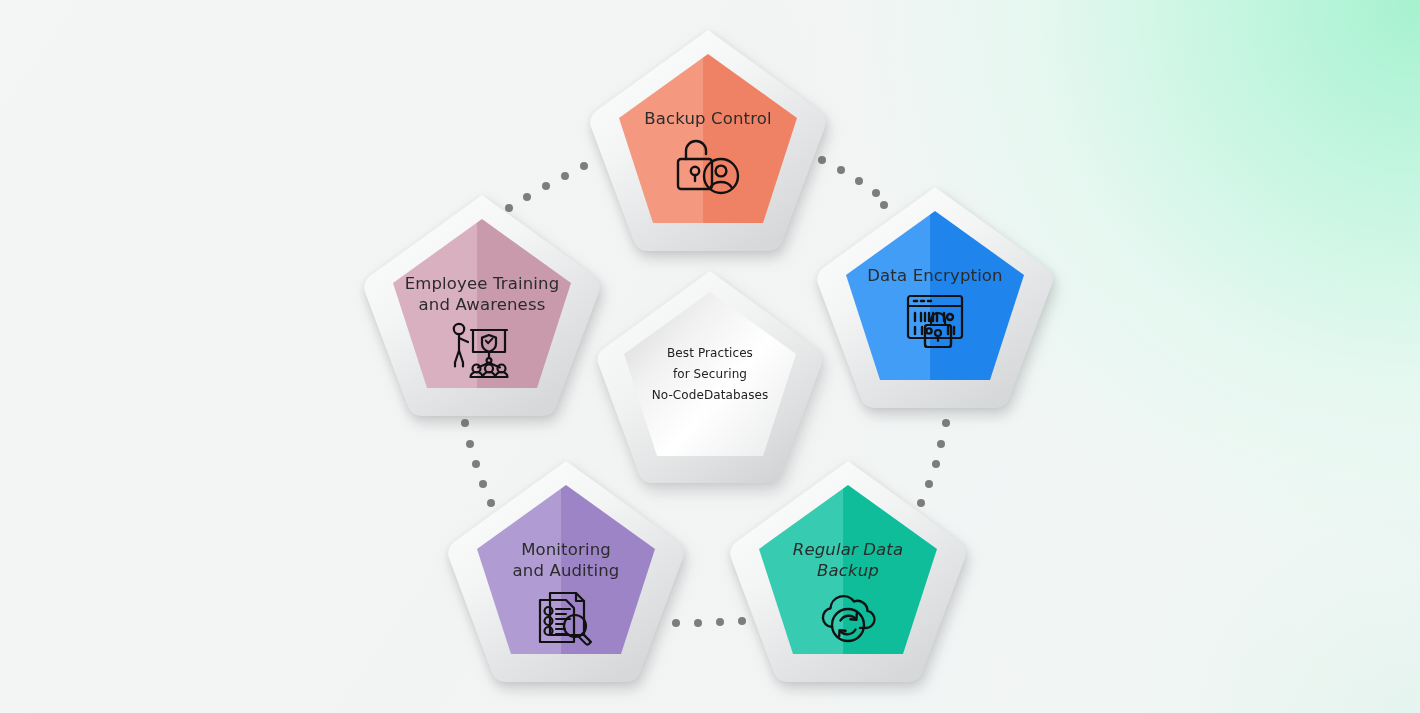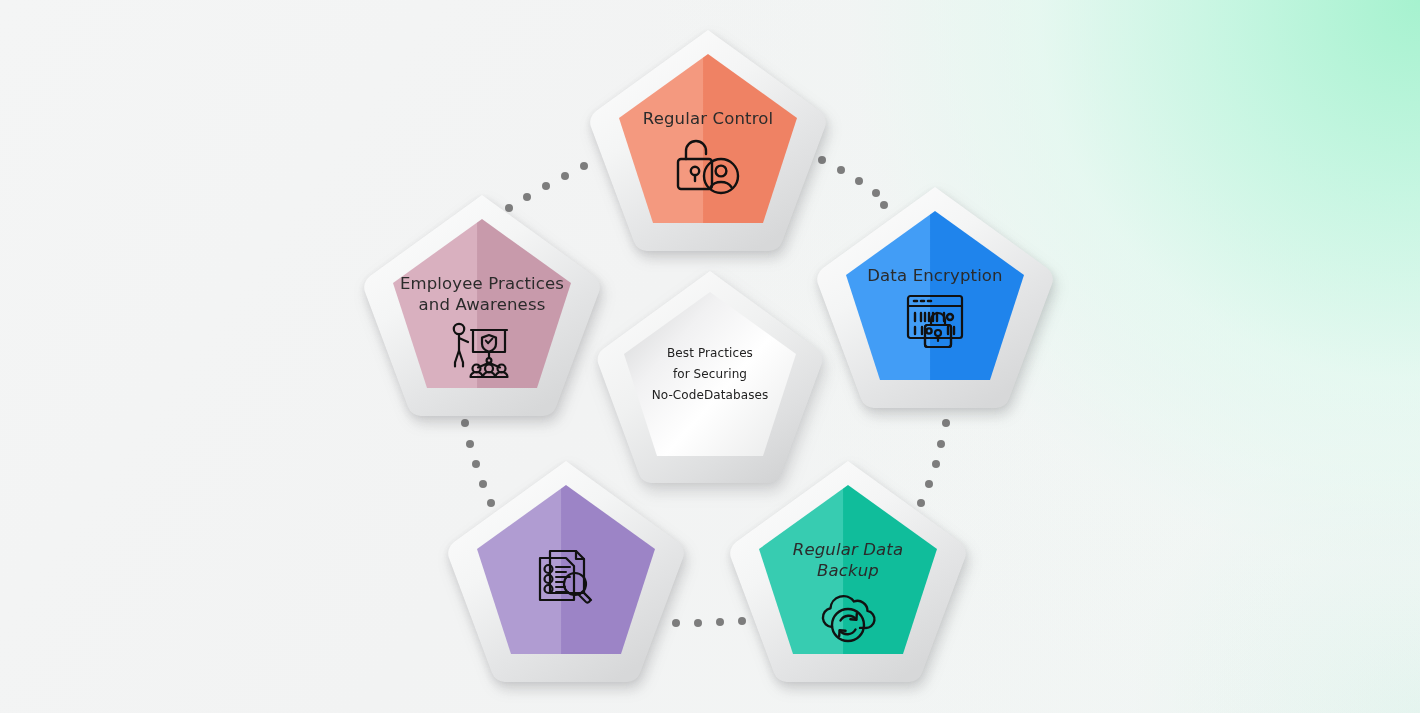--- a/index.html
+++ b/index.html
@@ -140,21 +140,21 @@
         <linearGradient id="g0" x1="0%" y1="0%" x2="100%" y2="0%">
           <stop offset="0%" stop-color="#f4997f"></stop>
             <stop offset="47%" stop-color="#f4997f"></stop>
           <stop offset="47.5%" stop-color="#ef8264"></stop>
             <stop offset="100%" stop-color="#ef8264"></stop>
         </linearGradient>
       </defs>
       <path d="M120 28 L209 92 L175 197 H65 L31 92 Z" fill="url(#g0)"></path>
     </svg>
     <div class="content">
-      <div class="label">Regular Control</div>
+      <div class="label">Backup Control</div>
       <div class="glyph">
         <svg width="72" height="60" viewBox="0 0 72 60" fill="none" stroke="#111" stroke-width="2.4" stroke-linecap="round" stroke-linejoin="round">
           <rect x="6" y="24" width="34" height="30" rx="3"></rect>
           <path d="M14 24 V16 a10 10 0 0 1 20 0 v3"></path>
           <circle cx="23" cy="36" r="4.2"></circle>
           <path d="M23 40 v6"></path>
           <circle cx="49" cy="41" r="17"></circle>
           <circle cx="49" cy="36" r="5.4"></circle>
           <path d="M38.6 52 a11.6 9 0 0 1 20.8 0"></path>
         </svg>
@@ -240,20 +240,22 @@
         <linearGradient id="g3" x1="0%" y1="0%" x2="100%" y2="0%">
           <stop offset="0%" stop-color="#b09cd2"></stop>
             <stop offset="47%" stop-color="#b09cd2"></stop>
           <stop offset="47.5%" stop-color="#9c84c6"></stop>
             <stop offset="100%" stop-color="#9c84c6"></stop>
         </linearGradient>
       </defs>
       <path d="M120 28 L209 92 L175 197 H65 L31 92 Z" fill="url(#g3)"></path>
     </svg>
     <div class="content">
+      <div class="label">Monitoring
+and Auditing</div>
       <div class="glyph">
         <svg width="68" height="60" viewBox="0 0 68 60" fill="none" stroke="#111" stroke-width="2.2" stroke-linecap="round" stroke-linejoin="round">
           <path d="M18 6 H44 l8 8 v34 H18 Z"></path>
           <path d="M44 6 v8 h8"></path>
           <path d="M8 13 H34 l8 8 v34 H8 Z" fill="none"></path>
           <circle cx="16.5" cy="24" r="4"></circle>
           <circle cx="16.5" cy="34" r="4"></circle>
           <circle cx="16.5" cy="44" r="4"></circle>
           <path d="M24 22 h14 M24 27 h10 M24 32 h14 M24 37 h8 M24 42 h9 M24 47 h12" stroke-width="2"></path>
           <circle cx="43" cy="39" r="11" fill="none"></circle>
@@ -273,21 +275,21 @@
         <linearGradient id="g4" x1="0%" y1="0%" x2="100%" y2="0%">
           <stop offset="0%" stop-color="#d9b0bf"></stop>
             <stop offset="47%" stop-color="#d9b0bf"></stop>
           <stop offset="47.5%" stop-color="#c89aab"></stop>
             <stop offset="100%" stop-color="#c89aab"></stop>
         </linearGradient>
       </defs>
       <path d="M120 28 L209 92 L175 197 H65 L31 92 Z" fill="url(#g4)"></path>
     </svg>
     <div class="content">
-      <div class="label">Employee Practices
+      <div class="label">Employee Training
 and Awareness</div>
       <div class="glyph">
         <svg width="70" height="58" viewBox="0 0 70 58" fill="none" stroke="#111" stroke-width="2.2" stroke-linecap="round" stroke-linejoin="round">
           <circle cx="12" cy="8" r="5.2"></circle>
           <path d="M12 13.5 v16"></path>
           <path d="M12 17 l9 4"></path>
           <path d="M12 29.5 l-4 12 M12 29.5 l4 12"></path>
           <path d="M8 41.5 v4 M16 41.5 v4"></path>
           <path d="M24 9 H60"></path>
           <path d="M26 9 v22 H58 V9"></path>

